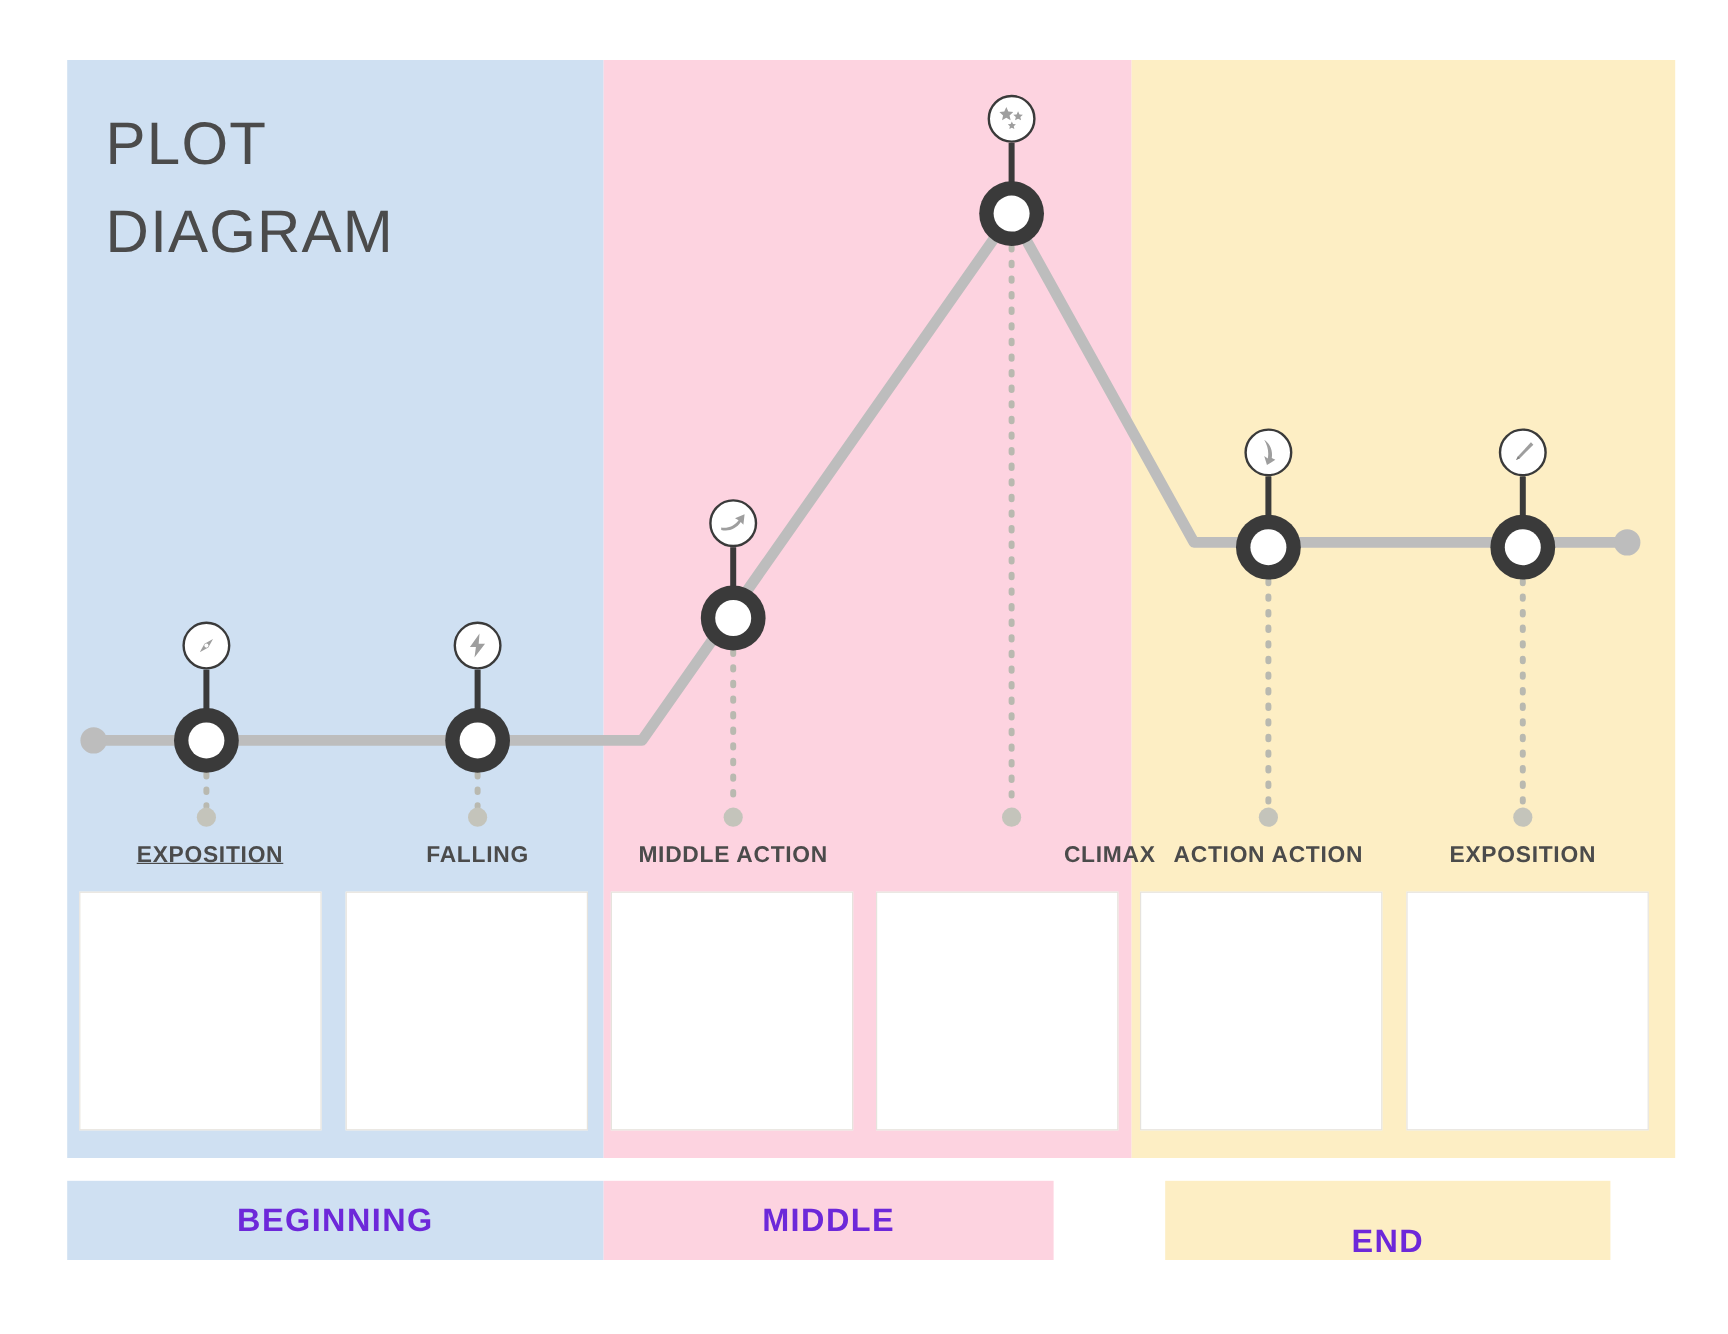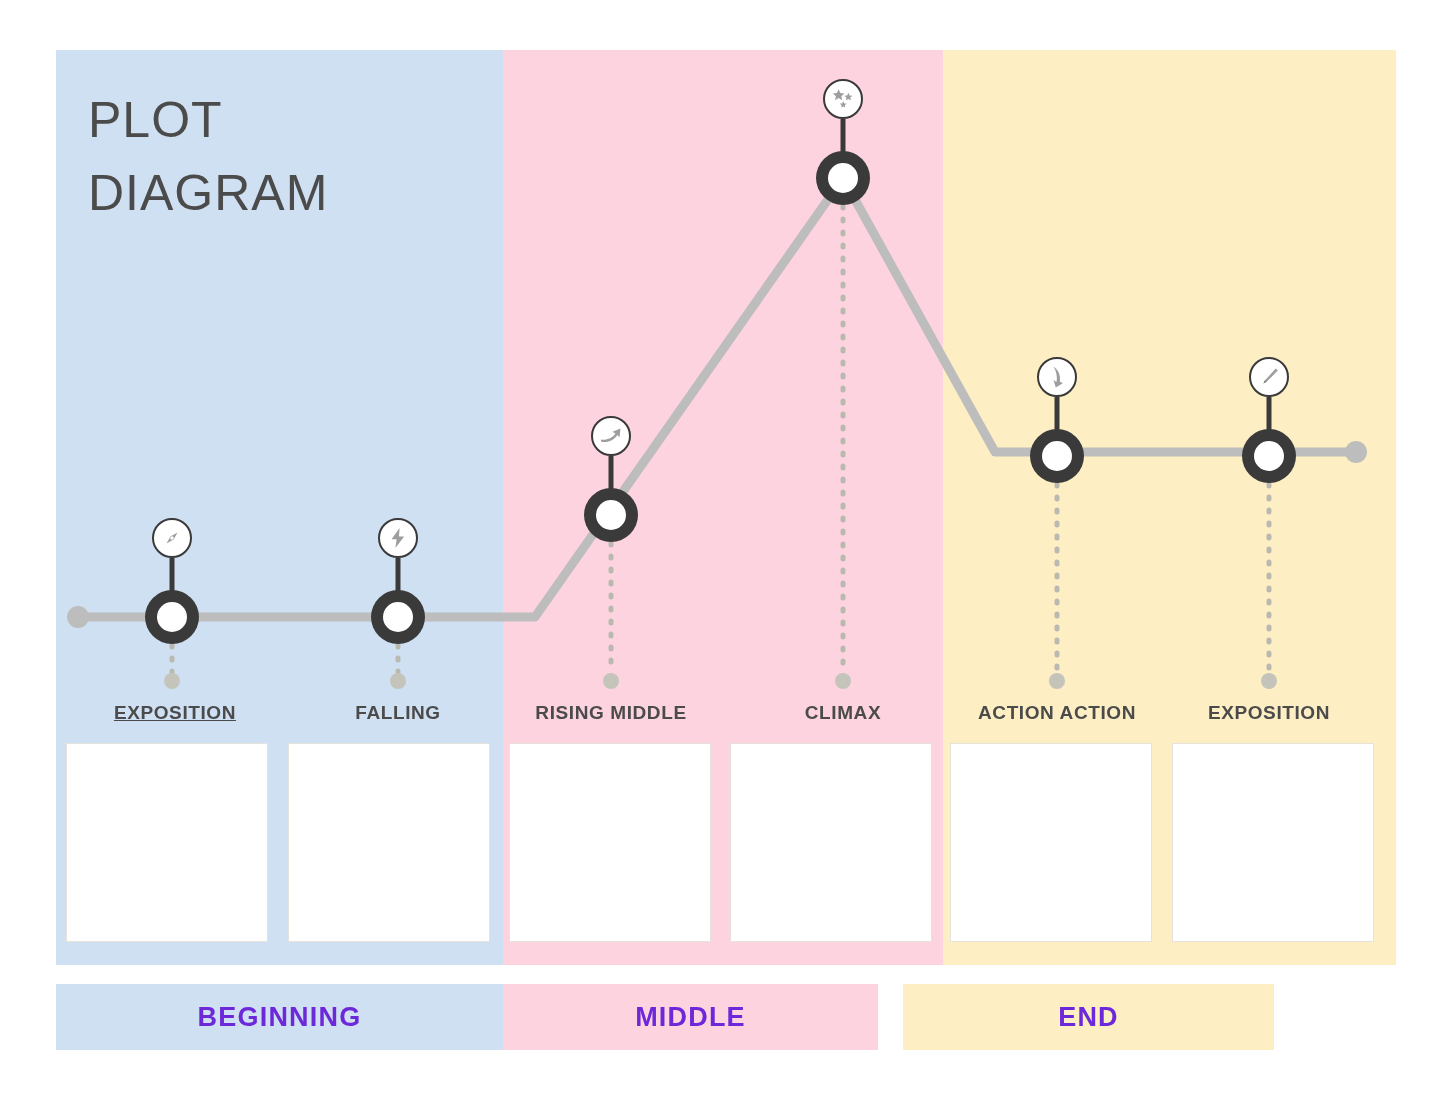--- a/index.html
+++ b/index.html
@@ -84,21 +84,21 @@
     display: flex;
     align-items: center;
     justify-content: center;
     font-size: 27px;
     font-weight: 700;
     letter-spacing: 1.2px;
     color: #6d28d9;
   }
   #act-beginning { left: 56px;  width: 447px; }
   #act-middle    { left: 503px; width: 375px; }
-  #act-end       { left: 903px; width: 371px; }
+  #act-end       { left: 971px; width: 371px; align-items: flex-end; }
 
   
   .icon-bubble {
     position: absolute;
     width: 40px;
     height: 40px;
     border-radius: 50%;
     background: #ffffff;
     border: 2.5px solid #3a3a3a;
     box-sizing: border-box;
@@ -217,22 +217,22 @@
 
   <div class="icon-bubble" style="left:1249px; top:357px;">
     <svg width="24" height="24" viewBox="0 0 24 24">
       <path d="M18.8 3.6 L20.8 5.6 L9.6 16.8 L6.4 18.4 L8 15.2 Z" fill="#9e9e9e"></path>
       <path d="M6.4 18.4 L8 15.2 L9.6 16.8 Z" fill="#7d7d7d"></path>
     </svg>
   </div>
 
   <div class="stage-label" style="left:55px;text-decoration:underline;">EXPOSITION</div>
   <div class="stage-label" style="left:278px;">FALLING</div>
-  <div class="stage-label" style="left:491px;">RISING MIDDLE</div>
-  <div class="stage-label" style="left:723px;">CLIMAX</div>
+  <div class="stage-label" style="left:491px;">MIDDLE ACTION</div>
+  <div class="stage-label" style="left:723px;text-align:right;">CLIMAX</div>
   <div class="stage-label" style="left:937px;">ACTION ACTION</div>
   <div class="stage-label" style="left:1149px;">EXPOSITION</div>
 
   <div class="note-box" style="left:66px;"></div>
   <div class="note-box" style="left:288px;"></div>
   <div class="note-box" style="left:509px;"></div>
   <div class="note-box" style="left:730px;"></div>
   <div class="note-box" style="left:950px;"></div>
   <div class="note-box" style="left:1172px;"></div>
 

